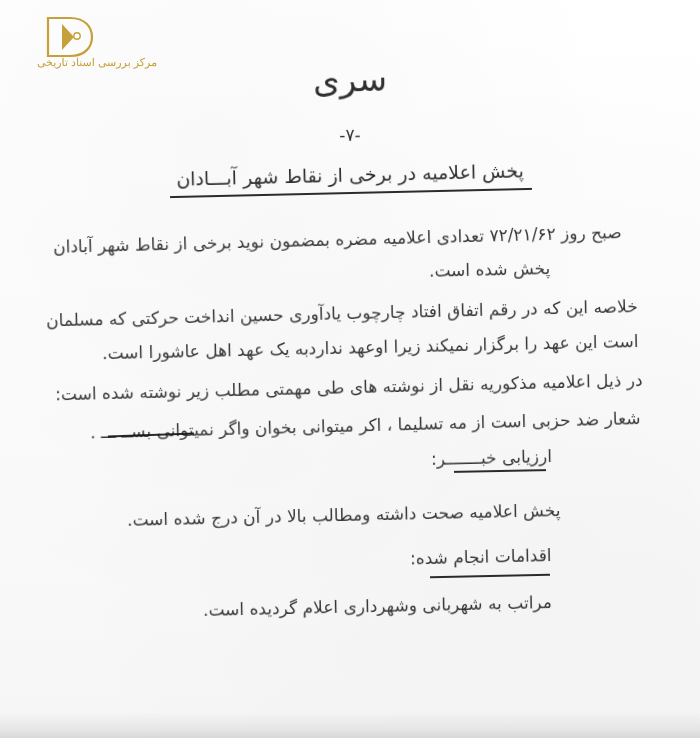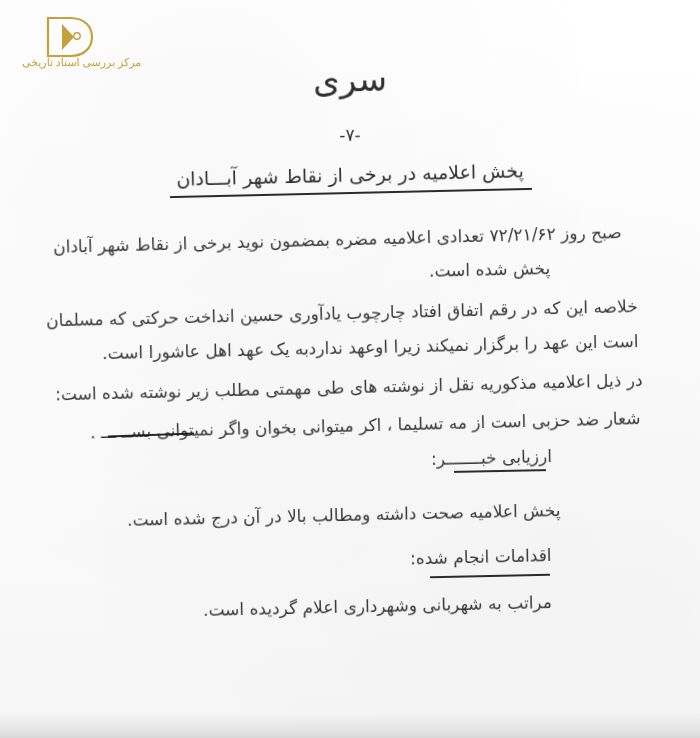--- a/index.html
+++ b/index.html
@@ -43,26 +43,26 @@
     left: 22px;
     top: 4px;
     width: 52px;
     height: 46px;
   }
   .wm-text {
     position: absolute;
     left: 0px;
     top: 46px;
     width: 150px;
-    text-align: left;
+    text-align: center;
     direction: rtl;
     font-size: 11px;
     letter-spacing: 0.4px;
     color: #c6a03a;
-    font-family: Liberation Serif, serif;
+    font-family: Liberation Sans, sans-serif;
     white-space: nowrap;
   }
 
   
   .ink {
     position: absolute;
     direction: rtl;
     unicode-bidi: bidi-override;
     color: #1b1b1b;
     font-family: "DejaVu Sans", sans-serif;

